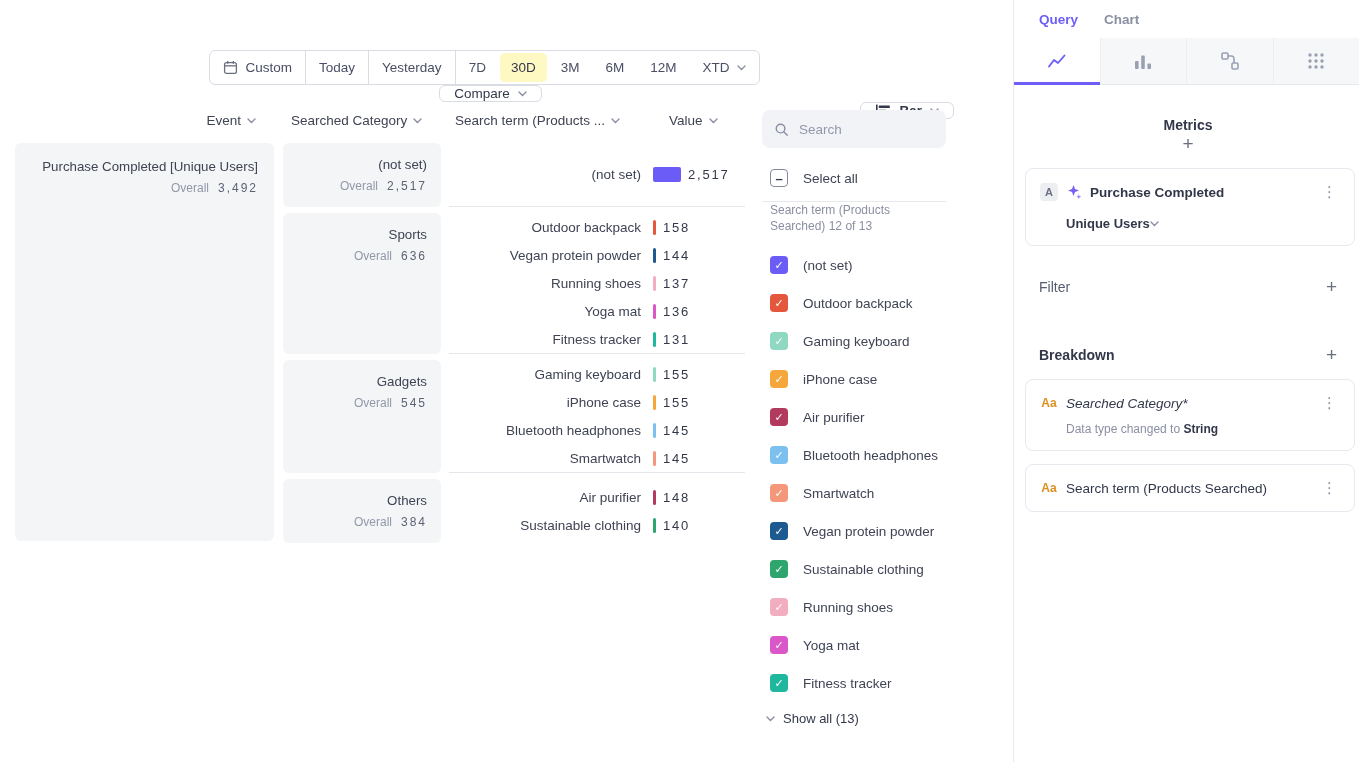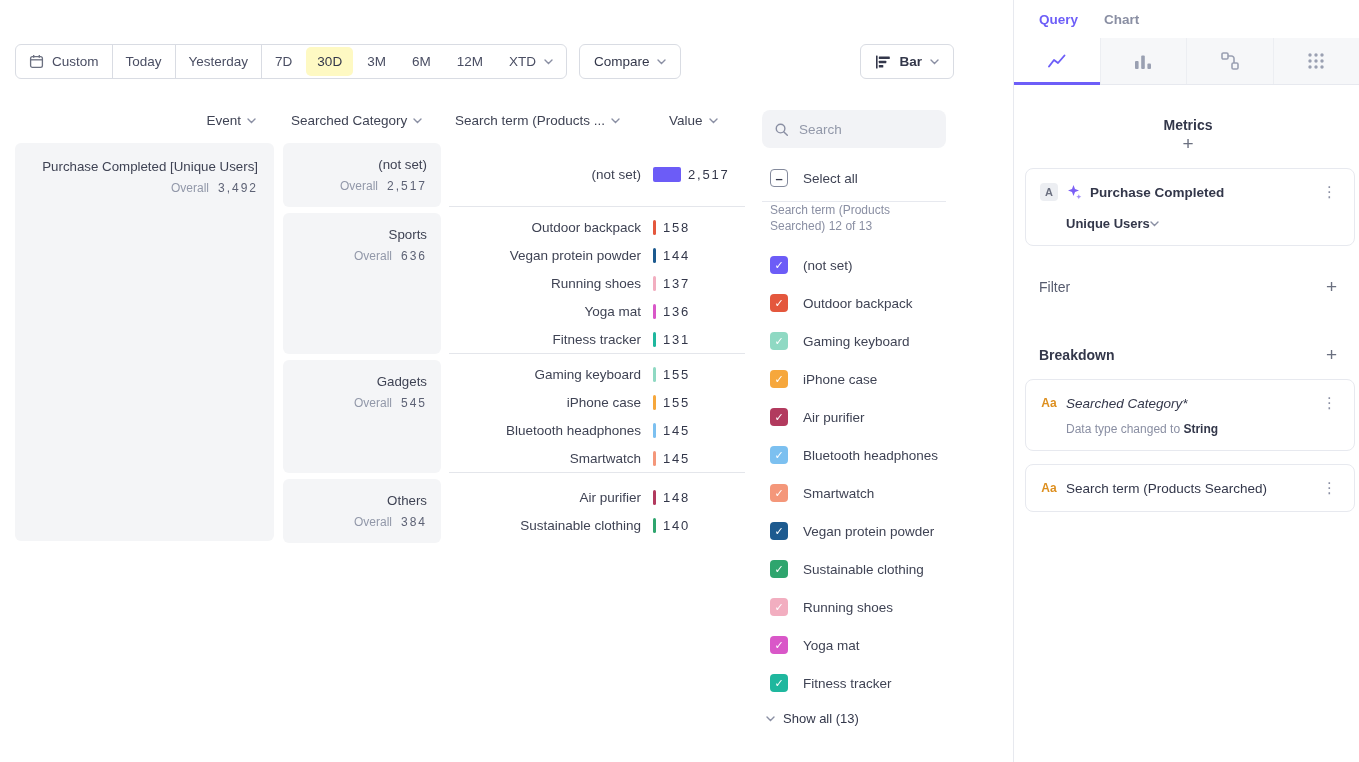--- a/index.html
+++ b/index.html
@@ -8,26 +8,26 @@
     font-family: "Liberation Sans", "DejaVu Sans", sans-serif;
     font-size: 13.5px; color: #3f4354; background: #fff;
     display: flex; overflow: hidden;
   }
   svg { display: block; }
   .chev { color: #8a8fa3; }
 
   
   .main { position: relative; width: 1013px; height: 100%; }
 
-  .toolbar { position: absolute; top: 44px; left: 15px; right: 59px; display: flex; align-items: center; }
+  .toolbar { position: absolute; top: 50px; left: 15px; right: 59px; display: flex; align-items: center; flex-direction: column; }
   .seg { display: flex; align-items: center; height: 35px; border: 1px solid #d9dce3; border-radius: 6px; background: #fff; }
   .seg-item { padding: 0 13px; height: 100%; display: flex; align-items: center; gap: 8px; color: #4a4e63; cursor: pointer; white-space: nowrap; }
   .seg-item.active { background: #fef9c3; border-radius: 5px; height: 29px; margin: 0 1px; padding: 0 11px; color: #33374a; }
   .seg-sep { width: 1px; align-self: stretch; background: #d9dce3; }
-  .btn { display: flex; align-items: center; gap: 8px; height: 35px; padding: 0 14px; border: 1px solid #d9dce3; border-radius: 6px; background: #fff; color: #33374a; cursor: pointer; white-space: nowrap; }
+  .btn { display: flex; align-items: center; gap: 8px; height: 17px; padding: 0 14px; border: 1px solid #d9dce3; border-radius: 6px; background: #fff; color: #33374a; cursor: pointer; white-space: nowrap; }
   .compare-btn { margin-left: 12px; }
   .bar-btn { margin-left: auto; font-weight: 700; }
 
   .table-head { position: absolute; top: 113px; left: 0; display: flex; align-items: center; color: #3f4354; }
   .th { display: flex; align-items: center; gap: 6px; cursor: pointer; }
   .th-event { width: 274px; justify-content: flex-end; padding-right: 18px; padding-left: 38px; }
   .th-cat   { width: 158px; margin-left: 9px; padding-left: 8px; }
   .th-term  { width: 192px; margin-left: 8px; padding-left: 6px; }
   .th-value { margin-left: 28px; }
 

